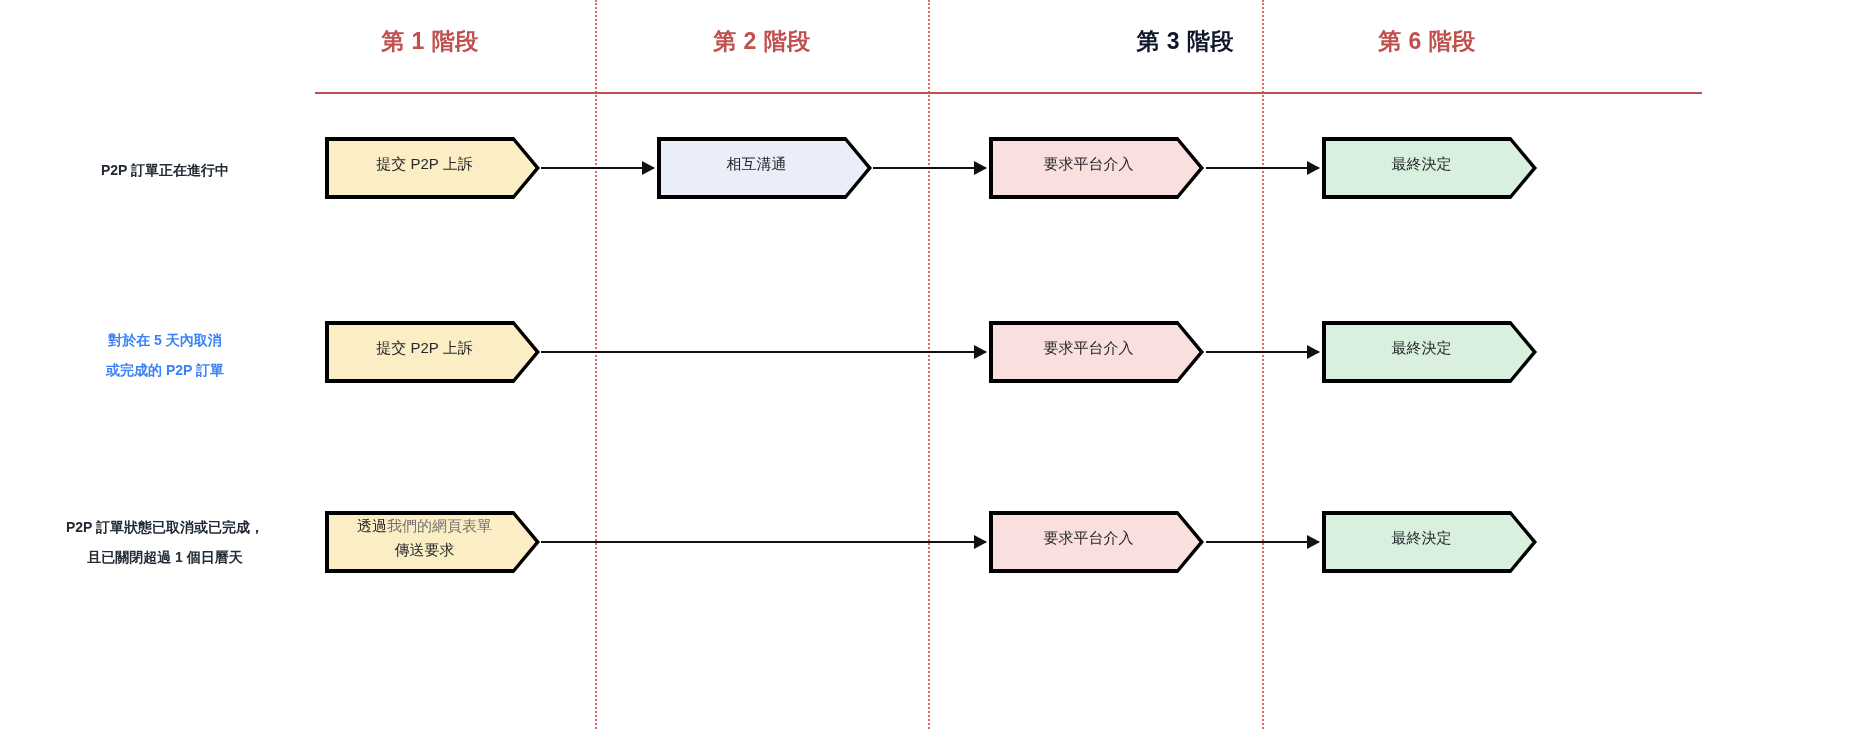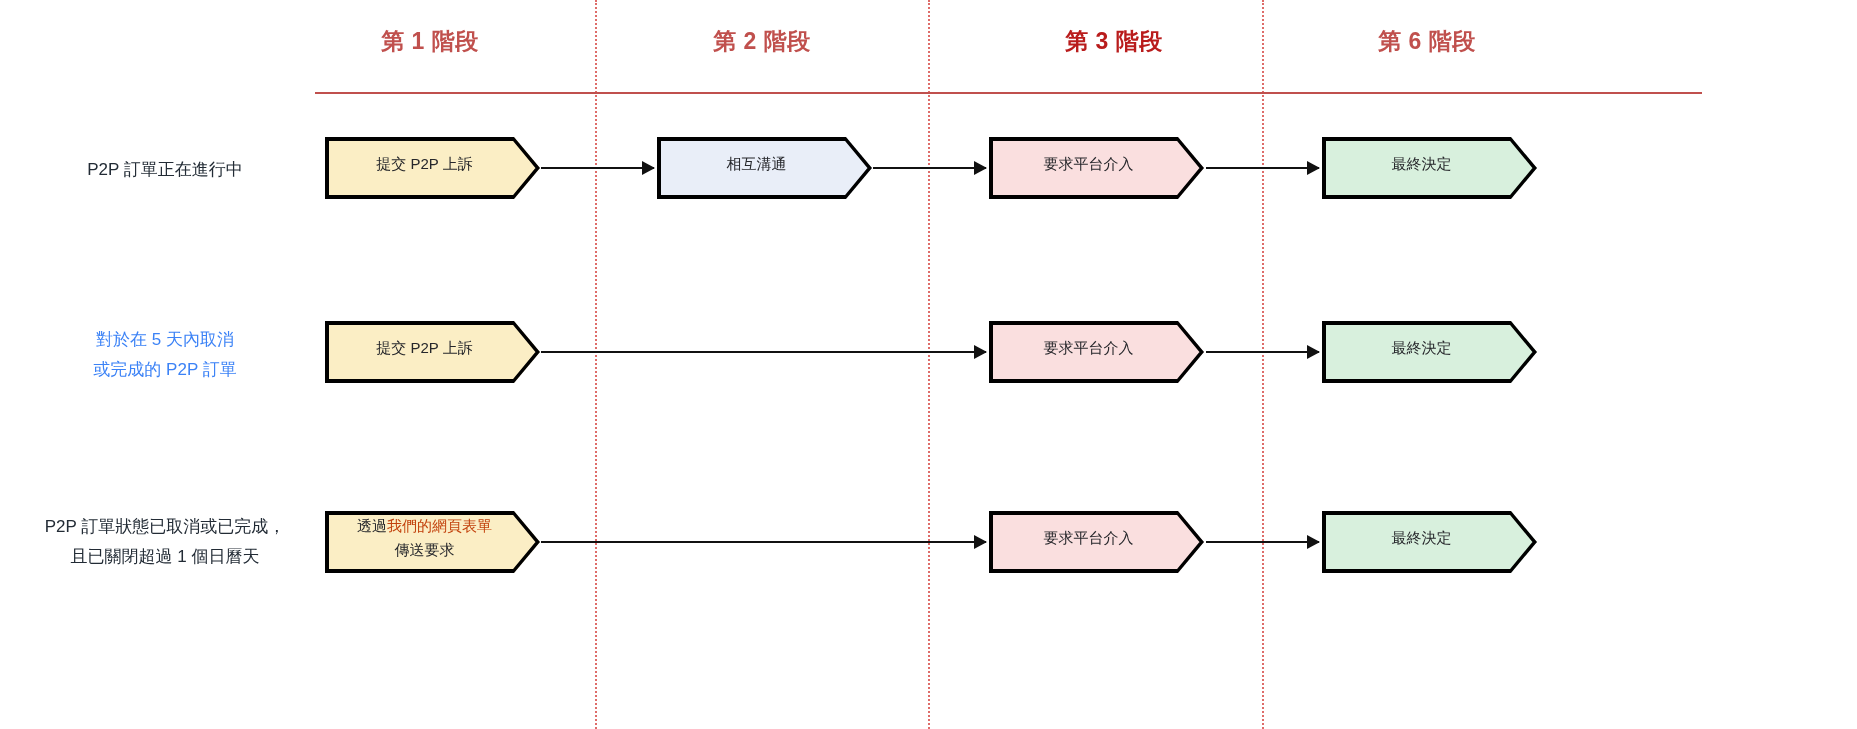--- a/index.html
+++ b/index.html
@@ -45,22 +45,22 @@
     font-weight: bold;
     letter-spacing: .5px;
     white-space: nowrap;
   }
 
   
   .row-label {
     position: absolute;
     text-align: center;
     color: #222b35;
-    font-size: 17px;
-    font-weight: normal;
+    font-size: 14px;
+    font-weight: bold;
     line-height: 30px;
     white-space: pre-line;
   }
 
   
   .chevron {
     position: absolute;
     box-sizing: border-box;
     display: flex;
     align-items: center;
@@ -117,21 +117,21 @@
 
   <div id="dividers">
       <div class="stage-divider" style="left: 595px; border-left-color: rgb(217, 83, 79);"></div>
       <div class="stage-divider" style="left: 928px; border-left-color: rgb(217, 83, 79);"></div>
       <div class="stage-divider" style="left: 1262px; border-left-color: rgb(217, 83, 79);"></div>
     </div>
 
   <div id="headers">
       <div class="stage-header" style="left: 290px; width: 280px; color: rgb(192, 80, 77);">第 1 階段</div>
       <div class="stage-header" style="left: 622px; width: 280px; color: rgb(192, 80, 77);">第 2 階段</div>
-      <div class="stage-header" style="left: 974px; width: 280px; color: #b91c1c;">第 3 階段</div>
+      <div class="stage-header" style="left: 954px; width: 280px; color: #0f172a; text-align: right;">第 3 階段</div>
       <div class="stage-header" style="left: 1287px; width: 280px; color: rgb(192, 80, 77);">第 6 階段</div>
     </div>
 
   <div class="stage-underline"></div>
 
   <div id="rows">
       <div class="row-label" style="left: 30px; top: 155px; width: 270px; color: rgb(34, 43, 53);">P2P 訂單正在進行中</div>
       <div class="connector" style="left: 541px; top: 167px; width: 113px; background: rgb(17, 17, 17);"></div>
       <div class="connector" style="left: 873px; top: 167px; width: 113px; background: rgb(17, 17, 17);"></div>
       <div class="connector" style="left: 1206px; top: 167px; width: 113px; background: rgb(17, 17, 17);"></div>
@@ -182,21 +182,21 @@
         <div class="chev-text">最終決定</div>
       </div>
       <div class="row-label" style="left: 16px; top: 512px; width: 298px; color: rgb(34, 43, 53);">P2P 訂單狀態已取消或已完成，
 且已關閉超過 1 個日曆天</div>
       <div class="connector" style="left: 541px; top: 541px; width: 445px; background: rgb(17, 17, 17);"></div>
       <div class="connector" style="left: 1206px; top: 541px; width: 113px; background: rgb(17, 17, 17);"></div>
       <div class="chevron" style="left: 325px; top: 511px; width: 215px; height: 62px; background: rgb(251, 238, 197);">
         <svg class="outline" viewBox="0 0 215 62" preserveAspectRatio="none">
           <polygon points="2,2 189,2 213,31 189,60 2,60" fill="none" stroke="#000000" stroke-width="4" stroke-linejoin="miter"></polygon>
         </svg>
-        <div class="chev-text"><span>透過</span><span class="chev-link" style="color: #c2410c;">我們的網頁表單</span><br><span>傳送要求</span></div>
+        <div class="chev-text"><span>透過</span><span class="chev-link" style="color: #737373;">我們的網頁表單</span><br><span>傳送要求</span></div>
       </div>
       <div class="chevron" style="left: 989px; top: 511px; width: 215px; height: 62px; background: rgb(250, 223, 223);">
         <svg class="outline" viewBox="0 0 215 62" preserveAspectRatio="none">
           <polygon points="2,2 189,2 213,31 189,60 2,60" fill="none" stroke="#000000" stroke-width="4" stroke-linejoin="miter"></polygon>
         </svg>
         <div class="chev-text">要求平台介入</div>
       </div>
       <div class="chevron" style="left: 1322px; top: 511px; width: 215px; height: 62px; background: rgb(216, 240, 221);">
         <svg class="outline" viewBox="0 0 215 62" preserveAspectRatio="none">
           <polygon points="2,2 189,2 213,31 189,60 2,60" fill="none" stroke="#000000" stroke-width="4" stroke-linejoin="miter"></polygon>

